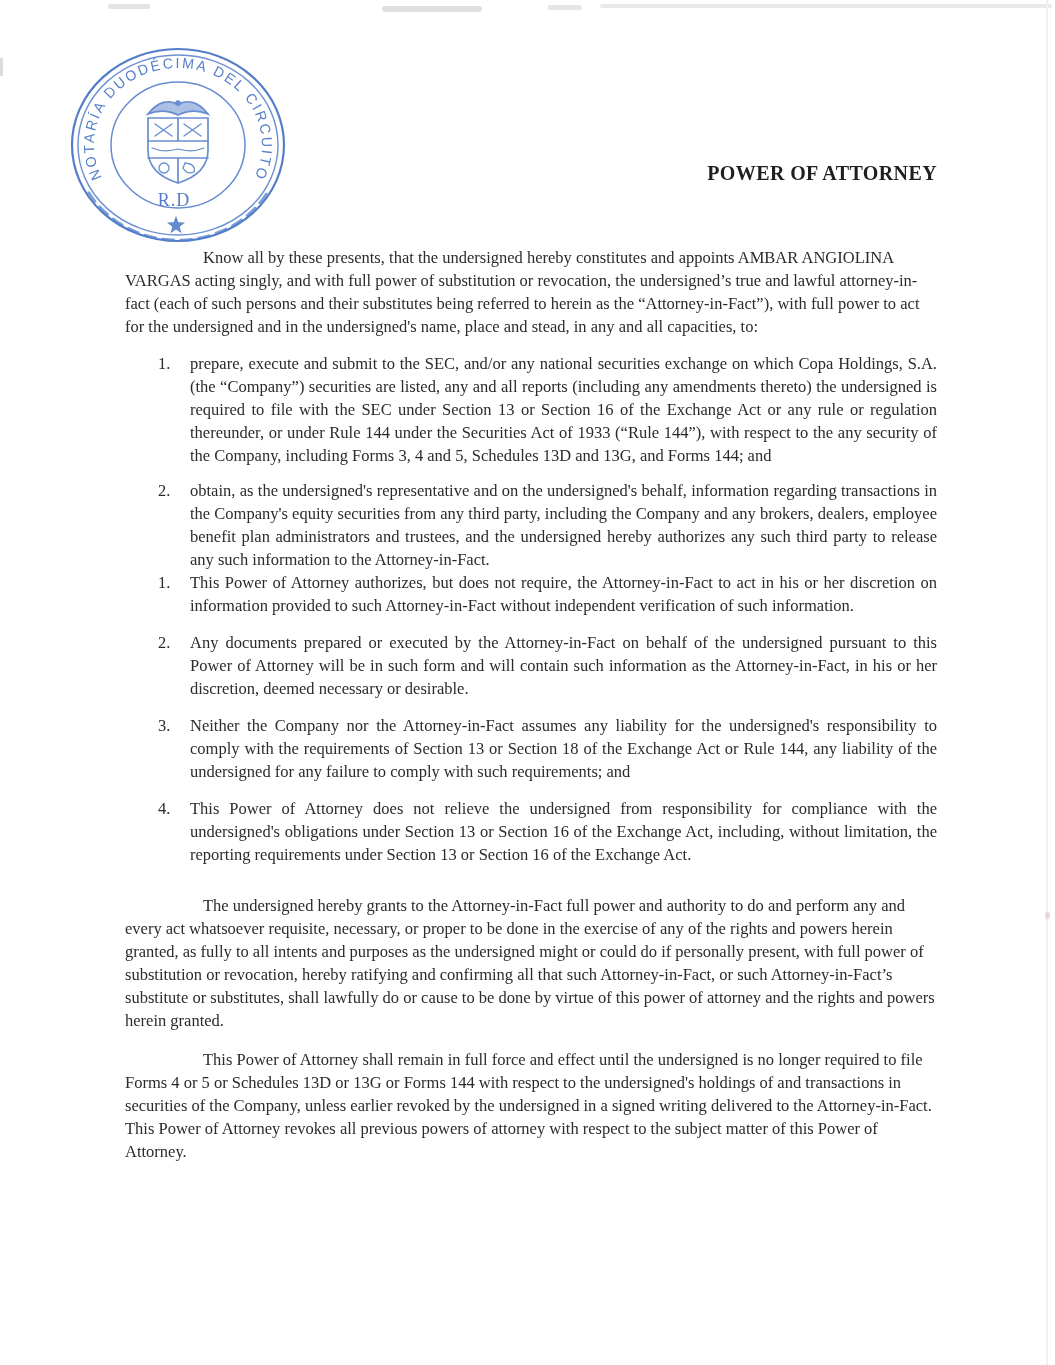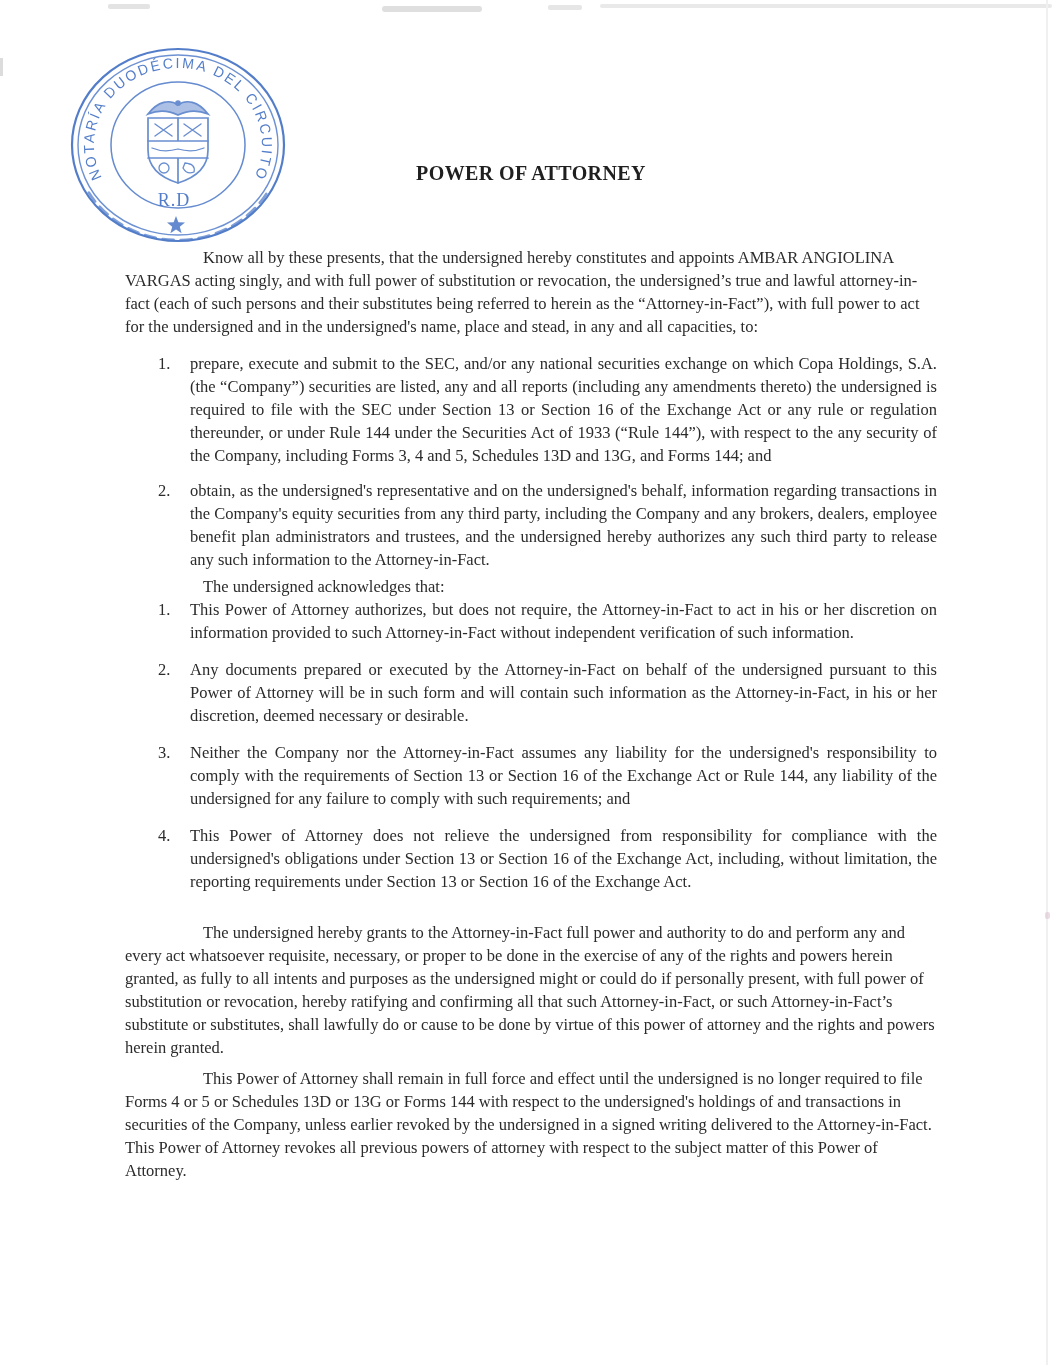--- a/index.html
+++ b/index.html
@@ -34,33 +34,33 @@
   .content {
     position:absolute; left:125px; top:0;
     width:812px;
     padding-top:163px;
     font-size:16.5px;
     line-height:23px;
     z-index:1;
   }
   .title {
     margin:0;
-    text-align:center;
+    text-align:right;
     font-size:20px;
     line-height:20px;
     font-weight:bold;
     letter-spacing:.4px;
     color:#1f1f1f;
   }
   .para { margin:0; }
   .indent { text-indent:78px; }
   .intro { margin-top:63px; }
   .ack-intro { margin-top:4px; }
   .grant-para { margin-top:28px; }
-  .duration-para { margin-top:8px; }
+  .duration-para { margin-top:16px; }
 
   .list { margin:0; padding:0; }
   .list-item { display:flex; margin-top:12px; }
   .list-item.first { margin-top:14px; }
   .ack-list .list-item { margin-top:14px; }
   .ack-list .list-item.first { margin-top:0; }
   .num { flex:0 0 32px; margin-left:33px; }
   .li-text { flex:1; text-align:justify; }
 </style>
 </head>
@@ -121,34 +121,33 @@
       <div class="list-item first">
         <span class="num">1.</span>
         <span class="li-text">prepare, execute and submit to the SEC, and/or any national securities exchange on which Copa Holdings, S.A. (the “Company”) securities are listed, any and all reports (including any amendments thereto) the undersigned is required to file with the SEC under Section 13 or Section 16 of the Exchange Act or any rule or regulation thereunder, or under Rule 144 under the Securities Act of 1933 (“Rule 144”), with respect to the any security of the Company, including Forms 3, 4 and 5, Schedules 13D and 13G, and Forms 144; and</span>
       </div>
       <div class="list-item">
         <span class="num">2.</span>
         <span class="li-text">obtain, as the undersigned's representative and on the undersigned's behalf, information regarding transactions in the Company's equity securities from any third party, including the Company and any brokers, dealers, employee benefit plan administrators and trustees, and the undersigned hereby authorizes any such third party to release any such information to the Attorney-in-Fact.</span>
       </div>
     </div>
 
-    <p class="para indent ack-intro">The undersigned acknowledges that:</p>
 
     <div class="list ack-list">
       <div class="list-item first">
         <span class="num">1.</span>
         <span class="li-text">This Power of Attorney authorizes, but does not require, the Attorney-in-Fact to act in his or her discretion on information provided to such Attorney-in-Fact without independent verification of such information.</span>
       </div>
       <div class="list-item">
         <span class="num">2.</span>
         <span class="li-text">Any documents prepared or executed by the Attorney-in-Fact on behalf of the undersigned pursuant to this Power of Attorney will be in such form and will contain such information as the Attorney-in-Fact, in his or her discretion, deemed necessary or desirable.</span>
       </div>
       <div class="list-item">
         <span class="num">3.</span>
-        <span class="li-text">Neither the Company nor the Attorney-in-Fact assumes any liability for the undersigned's responsibility to comply with the requirements of Section 13 or Section 16 of the Exchange Act or Rule 144, any liability of the undersigned for any failure to comply with such requirements; and</span>
+        <span class="li-text">Neither the Company nor the Attorney-in-Fact assumes any liability for the undersigned's responsibility to comply with the requirements of Section 13 or Section 18 of the Exchange Act or Rule 144, any liability of the undersigned for any failure to comply with such requirements; and</span>
       </div>
       <div class="list-item">
         <span class="num">4.</span>
         <span class="li-text">This Power of Attorney does not relieve the undersigned from responsibility for compliance with the undersigned's obligations under Section 13 or Section 16 of the Exchange Act, including, without limitation, the reporting requirements under Section 13 or Section 16 of the Exchange Act.</span>
       </div>
     </div>
 
     <p class="para indent grant-para">The undersigned hereby grants to the Attorney-in-Fact full power and authority to do and perform any and every act whatsoever requisite, necessary, or proper to be done in the exercise of any of the rights and powers herein granted, as fully to all intents and purposes as the undersigned might or could do if personally present, with full power of substitution or revocation, hereby ratifying and confirming all that such Attorney-in-Fact, or such Attorney-in-Fact’s substitute or substitutes, shall lawfully do or cause to be done by virtue of this power of attorney and the rights and powers herein granted.</p>
 
     <p class="para indent duration-para">This Power of Attorney shall remain in full force and effect until the undersigned is no longer required to file Forms 4 or 5 or Schedules 13D or 13G or Forms 144 with respect to the undersigned's holdings of and transactions in securities of the Company, unless earlier revoked by the undersigned in a signed writing delivered to the Attorney-in-Fact. This Power of Attorney revokes all previous powers of attorney with respect to the subject matter of this Power of Attorney.</p>

